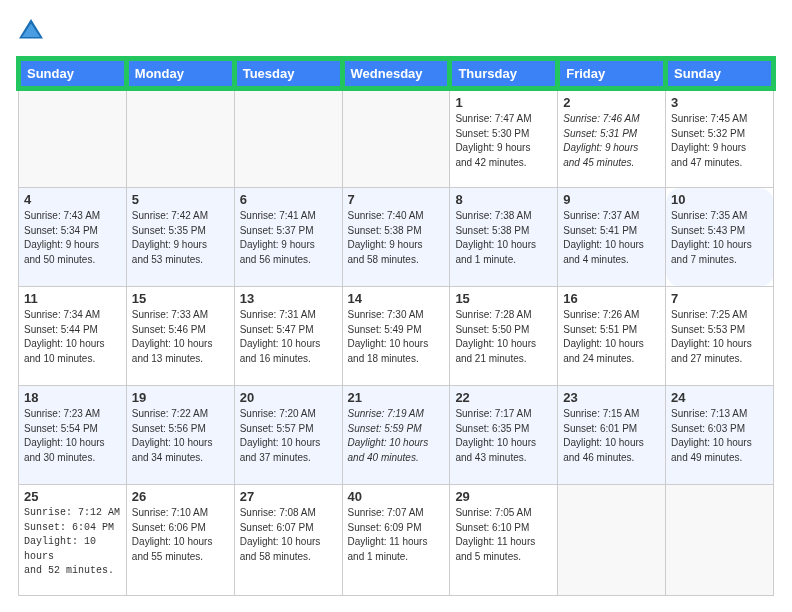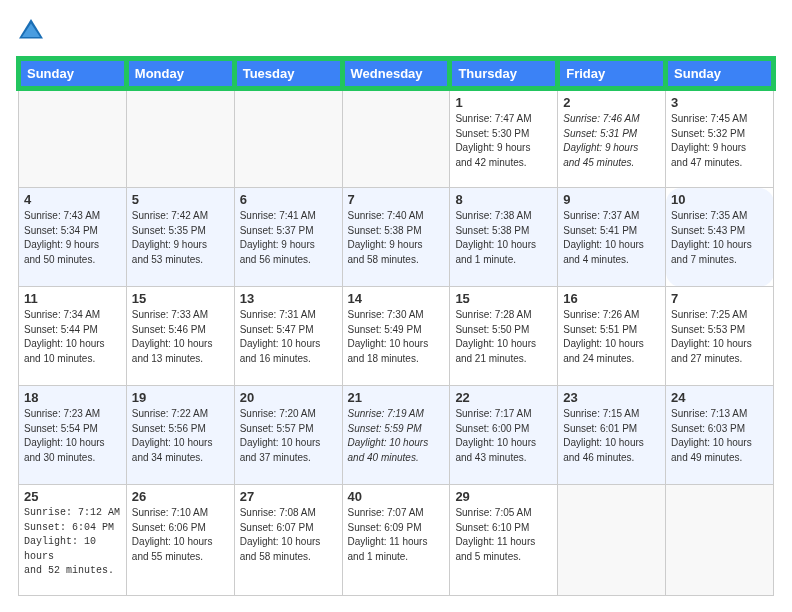--- a/index.html
+++ b/index.html
@@ -289,21 +289,21 @@
           <td style="background: rgb(240, 245, 255);">
             <span class="day-number">21</span>
             <div class="day-info" style="white-space: pre-line; font-style: italic;">Sunrise: 7:19 AM
 Sunset: 5:59 PM
 Daylight: 10 hours
 and 40 minutes.</div>
           </td>
           <td style="background: rgb(240, 245, 255);">
             <span class="day-number">22</span>
             <div class="day-info" style="white-space: pre-line;">Sunrise: 7:17 AM
-Sunset: 6:00 PM
+Sunset: 6:35 PM
 Daylight: 10 hours
 and 43 minutes.</div>
           </td>
           <td style="background: rgb(240, 245, 255);">
             <span class="day-number">23</span>
             <div class="day-info" style="white-space: pre-line;">Sunrise: 7:15 AM
 Sunset: 6:01 PM
 Daylight: 10 hours
 and 46 minutes.</div>
           </td>

